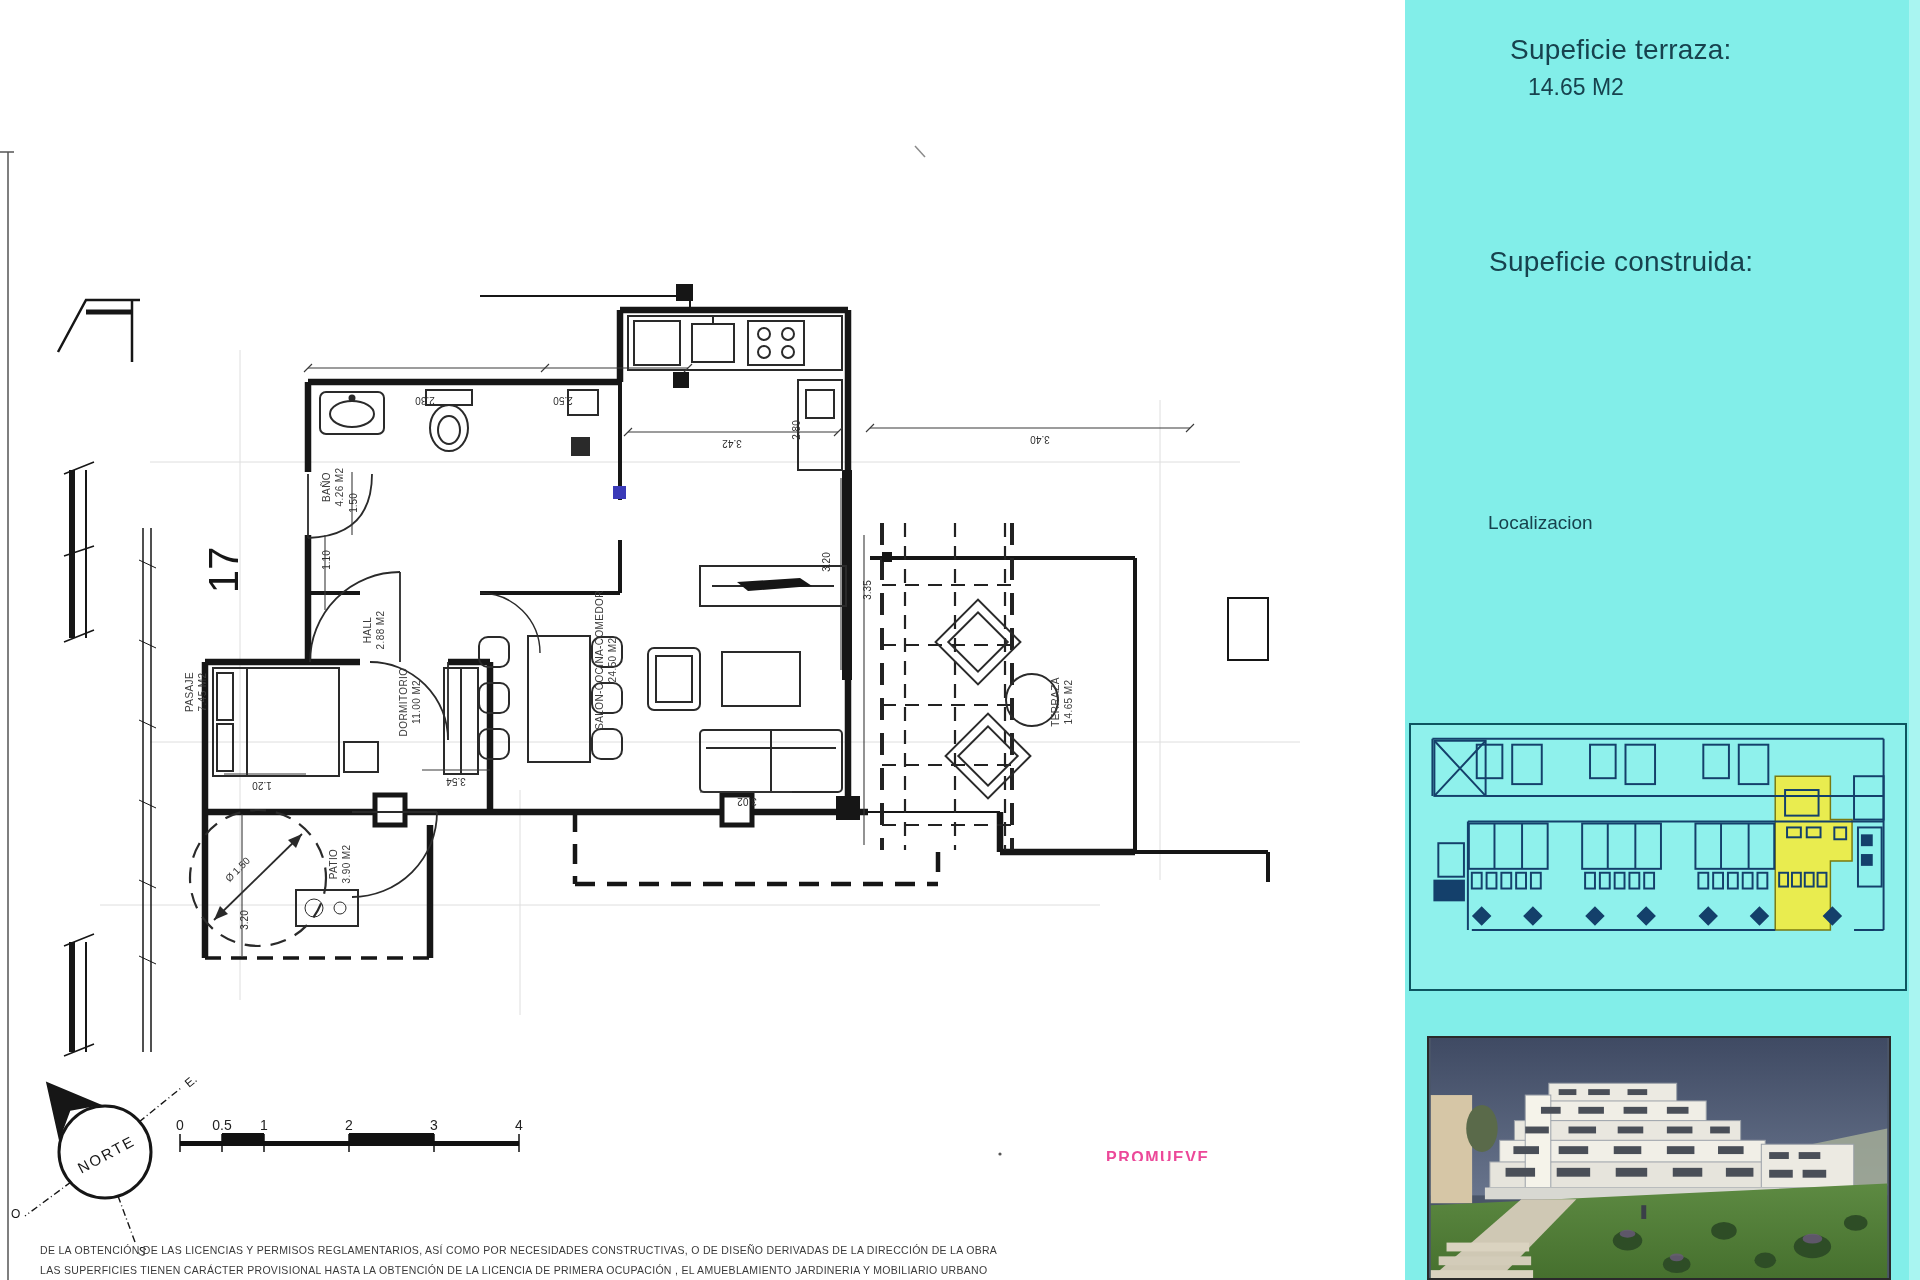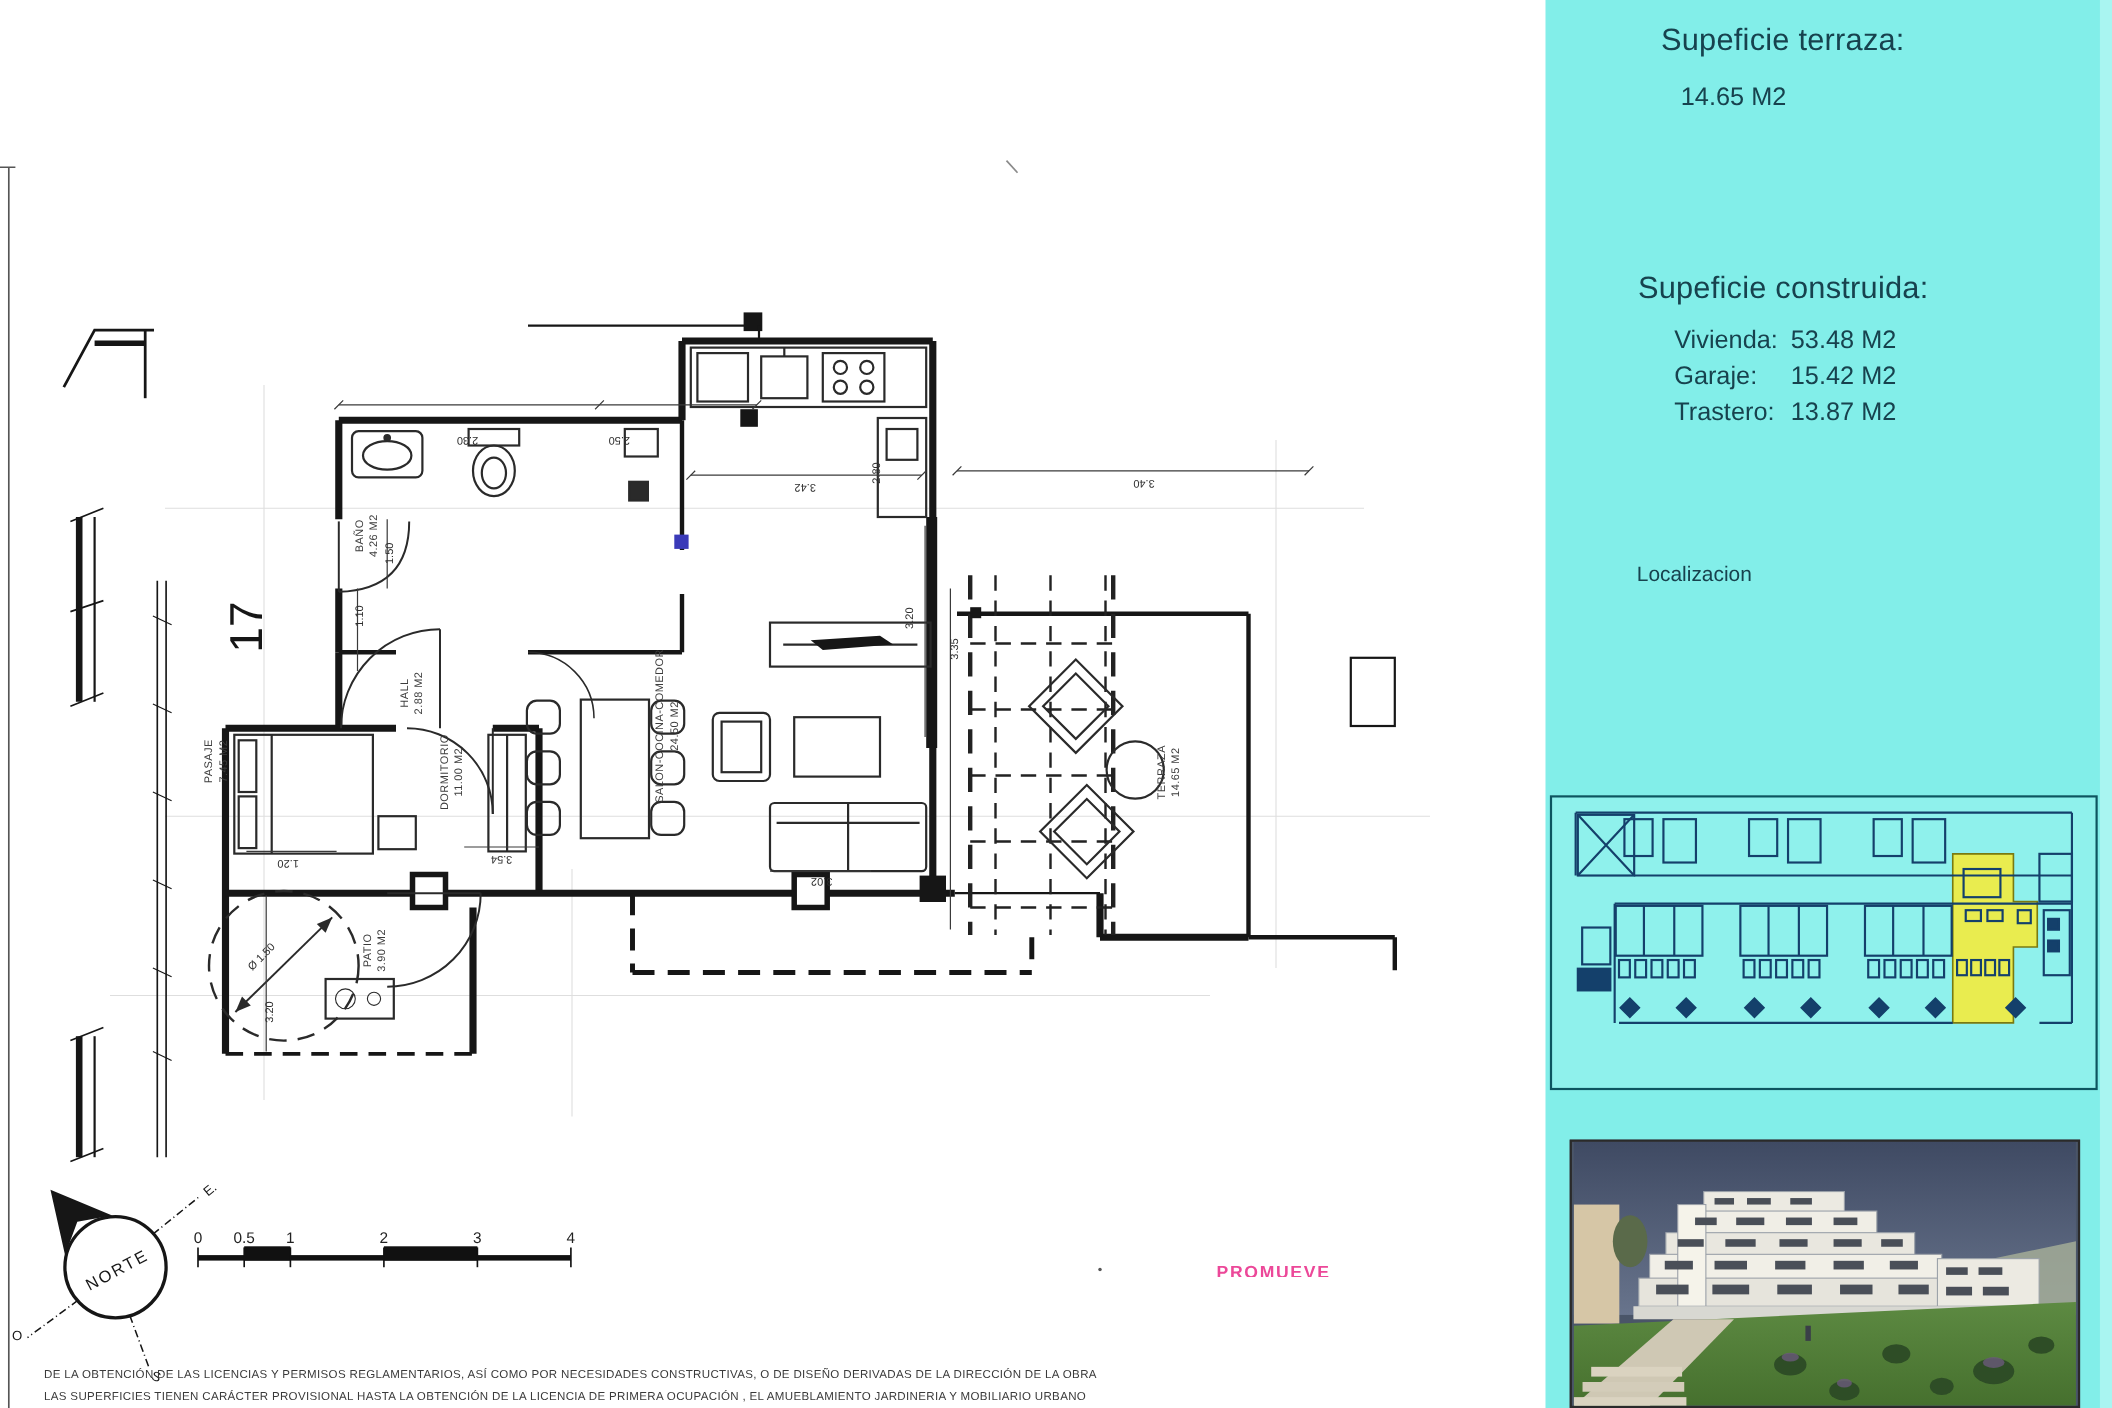--- a/index.html
+++ b/index.html
@@ -339,29 +339,24 @@
     </div>
 
     
     <div class="disclaimer d2">DE LA OBTENCIÓN DE LAS LICENCIAS Y PERMISOS REGLAMENTARIOS, ASÍ COMO POR NECESIDADES CONSTRUCTIVAS, O DE DISEÑO DERIVADAS DE LA DIRECCIÓN DE LA OBRA</div>
     <div class="disclaimer d3">LAS SUPERFICIES TIENEN CARÁCTER PROVISIONAL HASTA LA OBTENCIÓN DE LA LICENCIA DE PRIMERA OCUPACIÓN , EL AMUEBLAMIENTO JARDINERIA Y MOBILIARIO URBANO</div>
   </div>
 
   <div class="sidebar">
     <div class="edge-strip"></div>
 
-    <div class="sb-text sb-h" style="left:105px;top:20px;">Supeficie terraza:</div>
+    <div class="sb-text sb-h" style="left:105px;top:34px;">Supeficie terraza:</div>
     <div class="sb-text sb-v" style="left:123px;top:74px;">14.65 M2</div>
 
     <div class="sb-text sb-h" style="left:84px;top:246px;">Supeficie construida:</div>
-    <div class="sb-rows" style="left:117px;top:292px;">
-      <div><span class="lbl">Vivienda:</span><span>53.48 M2</span></div>
-      <div><span class="lbl">Garaje:</span><span>15.42 M2</span></div>
-      <div><span class="lbl">Trastero:</span><span>13.87 M2</span></div>
-    </div>
 
     <div class="sb-text" style="left:83px;top:512px;font-size:19px;">Localizacion</div>
 
     <div class="siteplan-box">
       <svg viewBox="0 0 498 268" width="494" height="264">
 
         <polygon points="368,52 424,52 424,96 446,96 446,138 424,138 424,208 368,208" fill="#E9EC4F" stroke="#7a7a10" stroke-width="1.5"></polygon>
         <g stroke="#14406B" fill="none" stroke-width="2">
           <path d="M20,14 H478 M20,14 V72"></path>
           <rect x="22" y="16" width="52" height="56"></rect>

